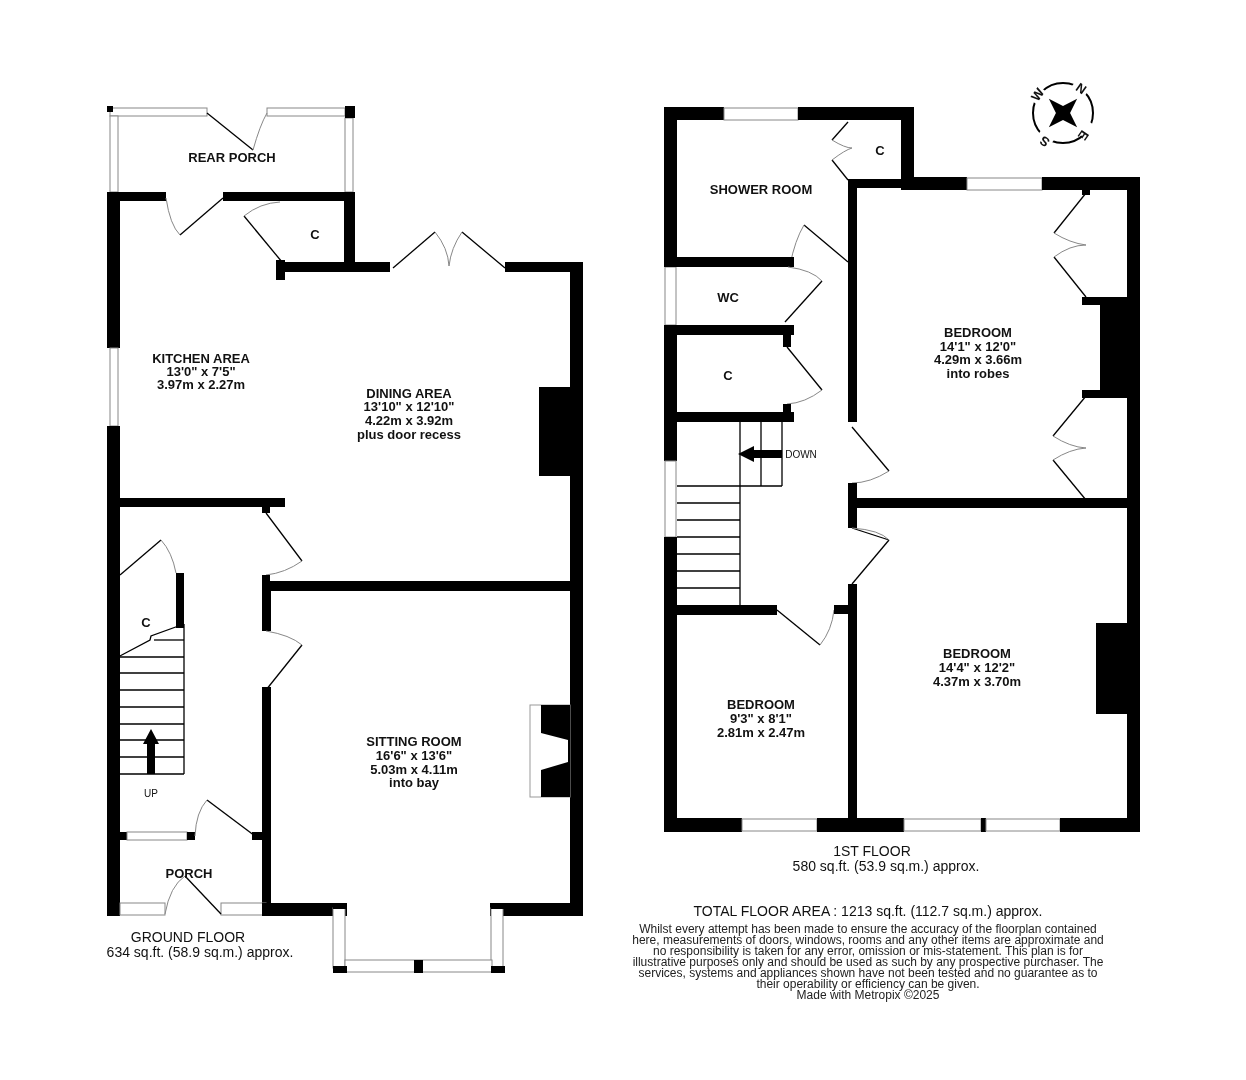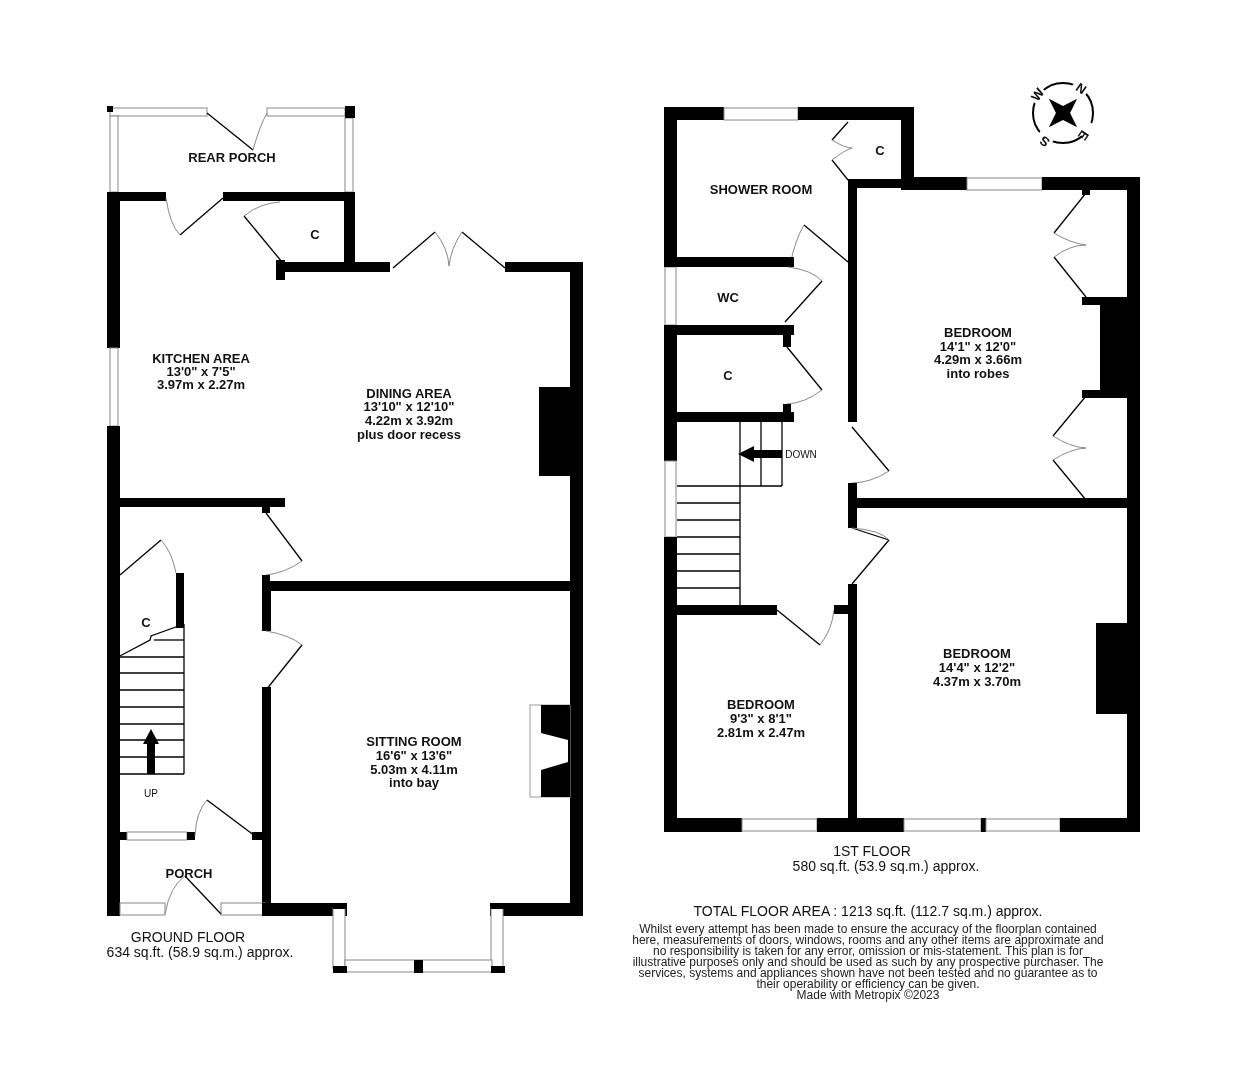--- a/index.html
+++ b/index.html
@@ -252,14 +252,14 @@
     <text class="lbl" font-size="11" x="20" y="26" transform="rotate(125 20 22)">E</text>
     <text class="lbl" font-size="11" x="-18" y="32" transform="rotate(215 -18 28)">S</text>
     <text class="lbl" font-size="11" x="-25" y="-14" transform="rotate(305 -25 -18)">W</text>
   </g>
 
   <text class="sub" x="868" y="916" font-size="12.5">TOTAL FLOOR AREA : 1213 sq.ft. (112.7 sq.m.) approx.</text>
 </svg>
 
 <div class="note">
   <span>Whilst every attempt has been made to ensure the accuracy of the floorplan contained here, measurements of doors, windows, rooms and any other items are approximate and no responsibility is taken for any error, omission or mis-statement. This plan is for illustrative purposes only and should be used as such by any prospective purchaser. The services, systems and appliances shown have not been tested and no guarantee as to their operability or efficiency can be given.</span><br>
-  <span>Made with Metropix ©2023</span>
+  <span>Made with Metropix ©2025</span>
 </div>
 
 </body></html>

